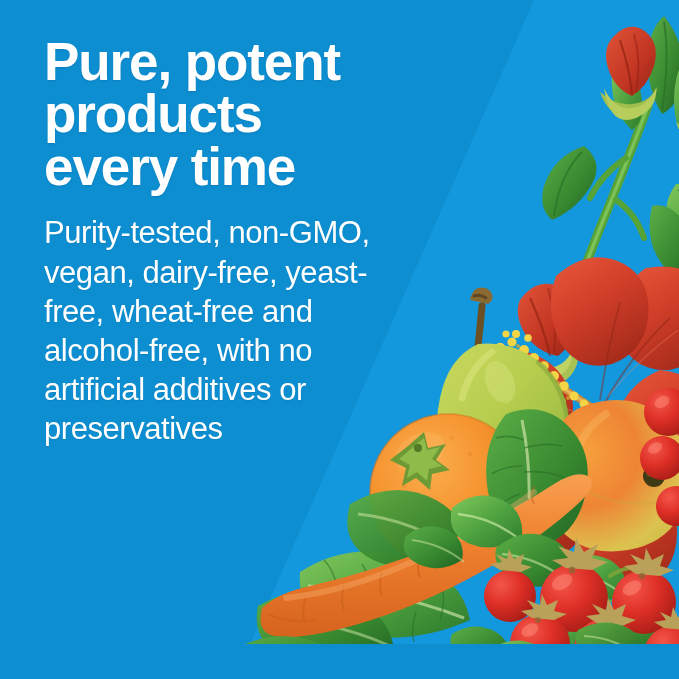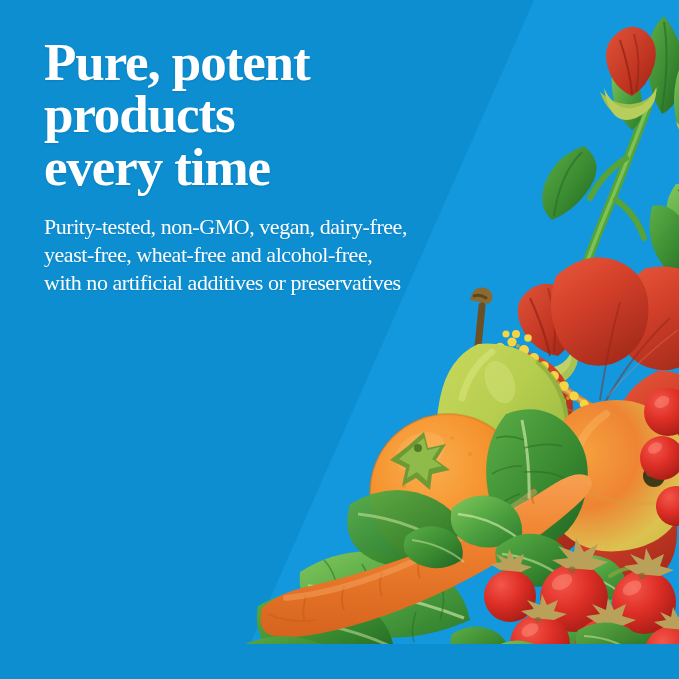--- a/index.html
+++ b/index.html
@@ -13,21 +13,20 @@
     font-family: "Liberation Sans", sans-serif;
     background: #0d8ed0;
   }
 
   #banner {
     position: relative;
     width: 679px;
     height: 644px;
     overflow: hidden;
     background: #0d8ed0;
-    font-family: Liberation Serif, serif;
   }
 
   
   .bg-base {
     position: absolute;
     inset: 0;
     background: #0d8ed0;
   }
   .bg-diagonal {
     position: absolute;
@@ -48,21 +47,21 @@
     font-size: 53px;
     line-height: 0.99;
     font-weight: 700;
     letter-spacing: -1.1px;
     margin: 0 0 20px 0;
     text-shadow: 0 1px 2px rgba(0,60,110,0.18);
     white-space: pre-line;
   }
   .subcopy {
     color: #ffffff;
-    font-size: 22px;
+    font-size: 31px;
     line-height: 1.265;
     font-weight: 400;
     letter-spacing: -0.45px;
     margin: 0;
     width: 370px;
     text-shadow: 0 1px 1px rgba(0,60,110,0.13);
   }
 
   
   .produce {

